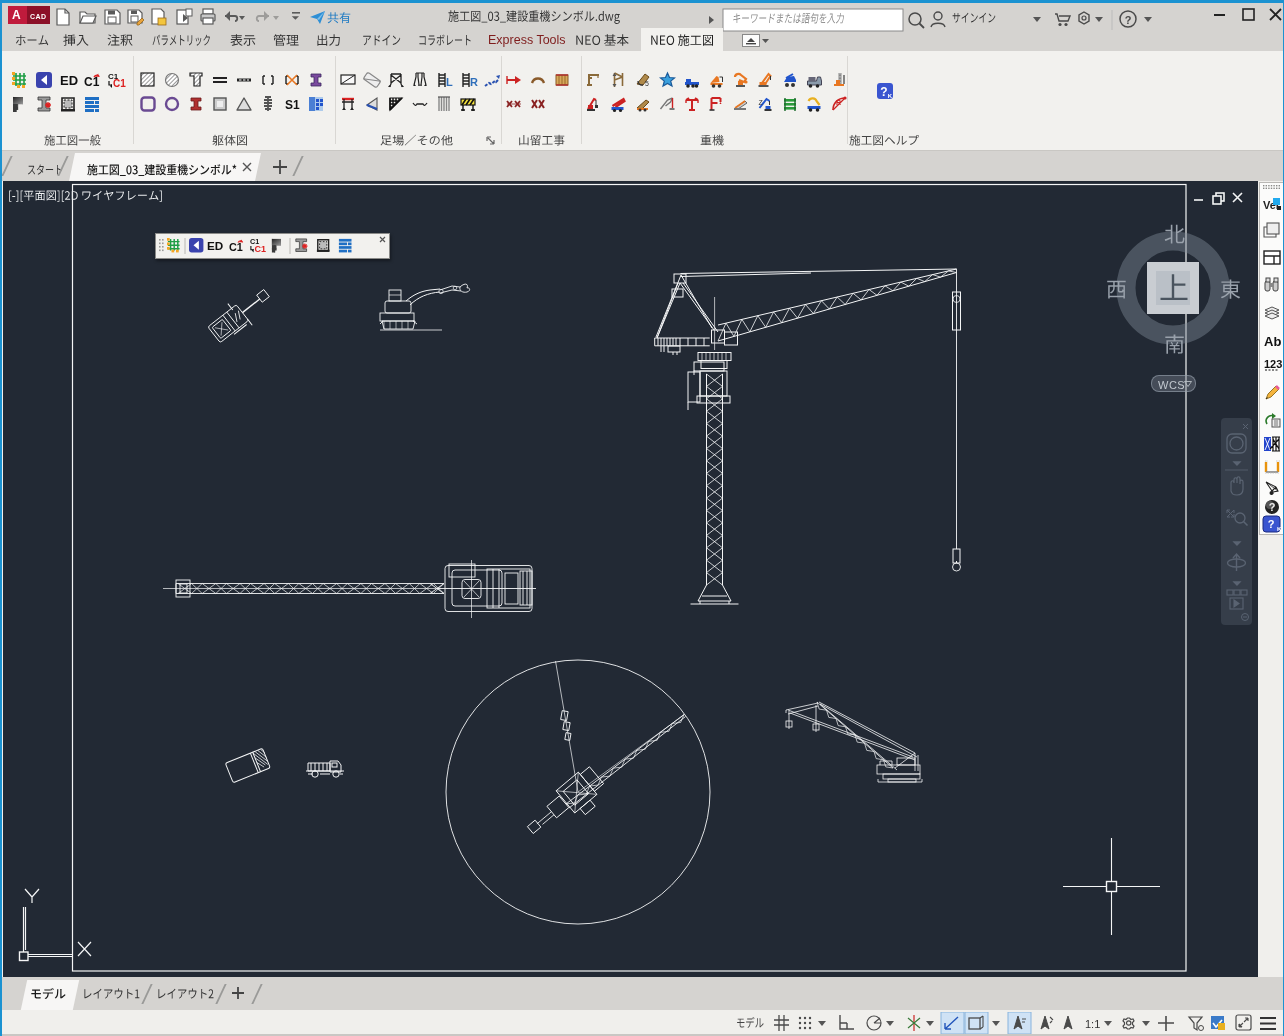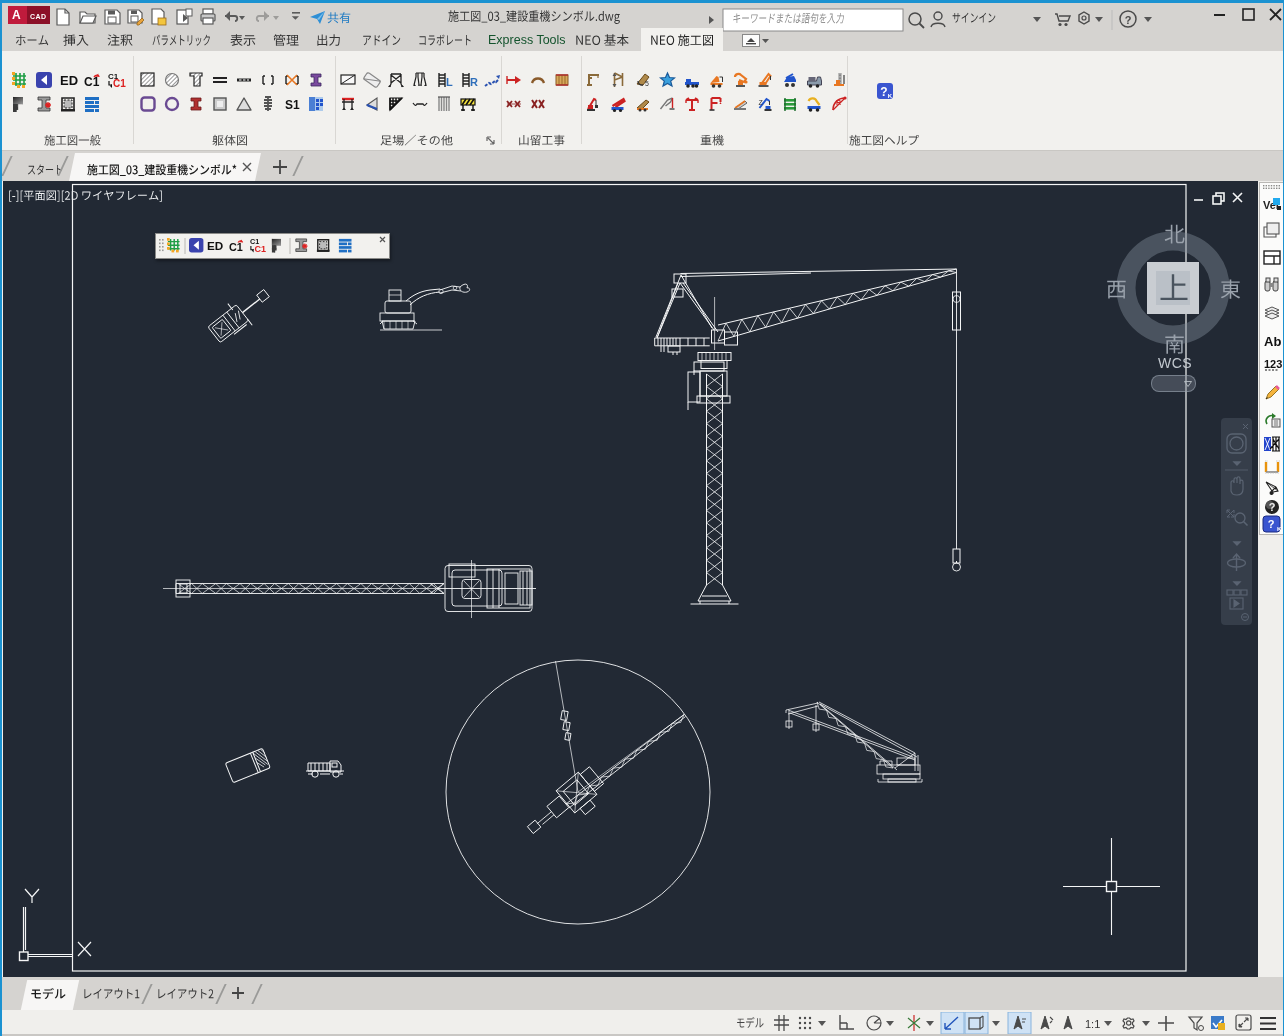--- a/index.html
+++ b/index.html
@@ -123,21 +123,21 @@
   </svg>
 <svg style="position:absolute;left:362px;top:31.2px;overflow:visible" width="41" height="18">
     <path transform="translate(0,13.8) scale(0.7800,1)" d="M11.6 -8.4Q11.6 -8.4 11.5 -8.2Q11.4 -8.1 11.3 -8Q11.1 -7.6 10.6 -7Q10.1 -6.3 9.5 -5.7Q8.9 -5.1 8.2 -4.6L7.4 -5.2Q7.8 -5.5 8.2 -5.8Q8.6 -6.2 9 -6.6Q9.4 -7 9.7 -7.3Q9.9 -7.7 10.1 -8Q9.9 -8 9.5 -8Q9 -8 8.4 -8Q7.8 -8 7.1 -8Q6.4 -8 5.7 -8Q5.1 -8 4.5 -8Q3.9 -8 3.5 -8Q3.1 -8 3 -8Q2.6 -8 2.3 -8Q1.9 -8 1.6 -7.9V-9.1Q1.9 -9 2.3 -9Q2.6 -9 3 -9Q3.1 -9 3.5 -9Q3.9 -9 4.5 -9Q5.1 -9 5.8 -9Q6.5 -9 7.2 -9Q7.9 -9 8.5 -9Q9.1 -9 9.6 -9Q10 -9 10.2 -9Q10.3 -9 10.4 -9Q10.6 -9 10.8 -9Q10.9 -9 11 -9ZM6.6 -6.8Q6.6 -5.8 6.6 -4.9Q6.5 -4 6.3 -3.2Q6.1 -2.5 5.8 -1.8Q5.4 -1.1 4.7 -0.6Q4.1 -0 3.2 0.5L2.2 -0.3Q2.5 -0.4 2.8 -0.5Q3.1 -0.7 3.4 -0.8Q4.1 -1.3 4.5 -1.8Q5 -2.4 5.2 -3Q5.4 -3.7 5.5 -4.4Q5.6 -5.1 5.6 -5.9Q5.6 -6.1 5.6 -6.3Q5.6 -6.6 5.5 -6.8Z M20.7 -9Q20.9 -8.8 21.1 -8.4Q21.3 -8.1 21.5 -7.8Q21.7 -7.4 21.8 -7.1L21.1 -6.8Q21 -7.1 20.8 -7.4Q20.6 -7.8 20.4 -8.1Q20.2 -8.4 20 -8.7ZM22.2 -9.6Q22.4 -9.4 22.6 -9.1Q22.8 -8.8 23 -8.4Q23.2 -8.1 23.4 -7.8L22.7 -7.4Q22.5 -7.8 22.3 -8.1Q22.1 -8.4 21.9 -8.7Q21.7 -9 21.5 -9.3ZM16.3 -0.9Q16.3 -1.1 16.3 -1.6Q16.3 -2.2 16.3 -2.9Q16.3 -3.6 16.3 -4.4Q16.3 -5.3 16.3 -6Q16.3 -6.8 16.3 -7.4Q16.3 -7.9 16.3 -8.2Q16.3 -8.5 16.3 -8.8Q16.3 -9.2 16.2 -9.5H17.4Q17.4 -9.2 17.4 -8.9Q17.4 -8.5 17.4 -8.2Q17.4 -7.7 17.4 -7Q17.4 -6.4 17.4 -5.6Q17.4 -4.8 17.4 -4.1Q17.4 -3.3 17.4 -2.7Q17.4 -2 17.4 -1.5Q17.4 -1.1 17.4 -0.9Q17.4 -0.7 17.4 -0.5Q17.4 -0.2 17.4 0.1Q17.4 0.3 17.4 0.5H16.2Q16.3 0.2 16.3 -0.2Q16.3 -0.6 16.3 -0.9ZM17.1 -6.2Q17.8 -6.1 18.5 -5.8Q19.2 -5.5 20 -5.2Q20.8 -5 21.5 -4.7Q22.2 -4.4 22.7 -4.1L22.3 -3.1Q21.7 -3.3 21.1 -3.6Q20.4 -3.9 19.7 -4.2Q19 -4.5 18.3 -4.7Q17.6 -5 17.1 -5.1Z M26.1 -4.5Q27.7 -5 29.1 -5.6Q30.5 -6.2 31.5 -6.8Q32.2 -7.3 32.8 -7.7Q33.4 -8.2 34 -8.7Q34.5 -9.3 35 -9.8L35.8 -9Q35.3 -8.5 34.6 -7.9Q34 -7.4 33.4 -6.9Q32.7 -6.4 31.9 -5.9Q31.3 -5.5 30.4 -5.1Q29.5 -4.6 28.6 -4.3Q27.6 -3.9 26.6 -3.5ZM31.3 -6.3 32.4 -6.7V-0.9Q32.4 -0.7 32.4 -0.5Q32.4 -0.2 32.4 0Q32.5 0.3 32.5 0.4H31.3Q31.3 0.3 31.3 0Q31.3 -0.2 31.3 -0.5Q31.3 -0.7 31.3 -0.9Z M40.3 -9.2Q40.7 -8.9 41.1 -8.6Q41.5 -8.3 42 -7.9Q42.5 -7.5 42.9 -7.2Q43.3 -6.8 43.5 -6.6L42.7 -5.8Q42.5 -6 42.1 -6.4Q41.7 -6.7 41.3 -7.1Q40.9 -7.5 40.4 -7.8Q40 -8.2 39.6 -8.4ZM39.3 -0.8Q40.4 -0.9 41.3 -1.2Q42.2 -1.5 42.9 -1.9Q43.7 -2.2 44.3 -2.6Q45.2 -3.2 46 -4Q46.8 -4.8 47.5 -5.6Q48.1 -6.4 48.4 -7.2L49 -6.1Q48.6 -5.4 48 -4.6Q47.4 -3.8 46.6 -3Q45.8 -2.3 44.8 -1.7Q44.2 -1.3 43.5 -0.9Q42.7 -0.6 41.8 -0.3Q41 0 39.9 0.2Z" fill="#333"></path>
   </svg>
 <svg style="position:absolute;left:418px;top:31.2px;overflow:visible" width="56" height="18">
     <path transform="translate(0,13.8) scale(0.7200,1)" d="M2.1 -8.6Q2.5 -8.5 2.8 -8.5Q3.2 -8.5 3.5 -8.5H9.7Q9.9 -8.5 10.2 -8.5Q10.4 -8.5 10.6 -8.5Q10.6 -8.3 10.6 -8Q10.6 -7.8 10.6 -7.6V-1.1Q10.6 -0.8 10.6 -0.4Q10.6 -0 10.6 0.1H9.5Q9.5 -0 9.5 -0.3Q9.5 -0.7 9.5 -1V-7.5H3.5Q3.2 -7.5 2.8 -7.5Q2.4 -7.5 2.1 -7.5ZM2 -1.7Q2.2 -1.7 2.6 -1.6Q3 -1.6 3.4 -1.6H10.1V-0.6H3.4Q3 -0.6 2.6 -0.6Q2.2 -0.6 2 -0.5Z M15.4 -9.3Q15.6 -9.3 15.9 -9.3Q16.2 -9.2 16.5 -9.2Q16.7 -9.2 17.2 -9.2Q17.7 -9.2 18.3 -9.2Q18.9 -9.2 19.6 -9.2Q20.2 -9.2 20.7 -9.2Q21.2 -9.2 21.4 -9.2Q21.7 -9.2 22 -9.3Q22.3 -9.3 22.6 -9.3V-8.3Q22.3 -8.3 22 -8.3Q21.7 -8.3 21.4 -8.3Q21.2 -8.3 20.7 -8.3Q20.2 -8.3 19.6 -8.3Q19 -8.3 18.3 -8.3Q17.7 -8.3 17.2 -8.3Q16.7 -8.3 16.5 -8.3Q16.2 -8.3 15.9 -8.3Q15.6 -8.3 15.4 -8.3ZM23.5 -6Q23.4 -5.9 23.4 -5.8Q23.3 -5.7 23.3 -5.6Q23.1 -4.7 22.6 -3.8Q22.2 -2.9 21.5 -2.1Q20.5 -1 19.4 -0.4Q18.2 0.2 17 0.5L16.2 -0.4Q17.6 -0.6 18.7 -1.2Q19.8 -1.8 20.6 -2.7Q21.2 -3.3 21.6 -4Q22 -4.8 22.1 -5.4Q22 -5.4 21.6 -5.4Q21.2 -5.4 20.7 -5.4Q20.1 -5.4 19.5 -5.4Q18.9 -5.4 18.2 -5.4Q17.6 -5.4 17 -5.4Q16.5 -5.4 16.1 -5.4Q15.7 -5.4 15.5 -5.4Q15.3 -5.4 14.9 -5.4Q14.6 -5.4 14.3 -5.4V-6.4Q14.6 -6.4 14.9 -6.4Q15.2 -6.4 15.5 -6.4Q15.6 -6.4 16 -6.4Q16.4 -6.4 17 -6.4Q17.5 -6.4 18.1 -6.4Q18.8 -6.4 19.4 -6.4Q20 -6.4 20.6 -6.4Q21.2 -6.4 21.5 -6.4Q21.9 -6.4 22.1 -6.4Q22.3 -6.4 22.5 -6.4Q22.7 -6.4 22.8 -6.5Z M34.4 -9.9Q34.6 -9.5 34.9 -9.1Q35.2 -8.6 35.4 -8.2L34.7 -7.9Q34.5 -8.3 34.3 -8.8Q34 -9.2 33.7 -9.6ZM35.9 -10.2Q36 -10 36.2 -9.7Q36.4 -9.4 36.6 -9.1Q36.8 -8.8 36.9 -8.6L36.2 -8.3Q36 -8.7 35.8 -9.1Q35.5 -9.6 35.2 -9.9ZM31.8 -9.6Q31.8 -9.5 31.7 -9.4Q31.7 -9.2 31.7 -9.1Q31.7 -8.9 31.7 -8.7Q31.7 -8.4 31.7 -8Q31.7 -7.6 31.7 -7.1Q31.7 -6.7 31.7 -6.4Q31.7 -6.2 31.7 -5.7Q31.7 -5.2 31.7 -4.6Q31.7 -4 31.7 -3.4Q31.7 -2.8 31.7 -2.2Q31.7 -1.6 31.7 -1.1Q31.7 -0.7 31.7 -0.5Q31.7 0 31.4 0.3Q31.2 0.5 30.6 0.5Q30.4 0.5 30 0.5Q29.7 0.5 29.4 0.5Q29.1 0.5 28.8 0.4L28.8 -0.5Q29.2 -0.5 29.6 -0.4Q30 -0.4 30.2 -0.4Q30.5 -0.4 30.6 -0.5Q30.7 -0.6 30.7 -0.9Q30.7 -1.1 30.7 -1.5Q30.7 -1.9 30.7 -2.5Q30.7 -3.1 30.7 -3.7Q30.7 -4.3 30.7 -4.9Q30.7 -5.4 30.7 -5.9Q30.7 -6.3 30.7 -6.4Q30.7 -6.6 30.7 -7.1Q30.7 -7.5 30.7 -8Q30.7 -8.4 30.7 -8.7Q30.7 -9 30.7 -9.2Q30.6 -9.5 30.6 -9.6ZM26.2 -7.5Q26.4 -7.5 26.7 -7.5Q26.9 -7.5 27.2 -7.5Q27.4 -7.5 27.8 -7.5Q28.3 -7.5 28.9 -7.5Q29.6 -7.5 30.4 -7.5Q31.1 -7.5 31.9 -7.5Q32.6 -7.5 33.3 -7.5Q33.9 -7.5 34.4 -7.5Q34.8 -7.5 35 -7.5Q35.2 -7.5 35.5 -7.5Q35.8 -7.5 36 -7.5V-6.5Q35.8 -6.5 35.5 -6.5Q35.2 -6.5 35 -6.5Q34.9 -6.5 34.4 -6.5Q33.9 -6.5 33.3 -6.5Q32.6 -6.5 31.9 -6.5Q31.1 -6.5 30.4 -6.5Q29.6 -6.5 29 -6.5Q28.3 -6.5 27.8 -6.5Q27.4 -6.5 27.2 -6.5Q26.9 -6.5 26.7 -6.5Q26.4 -6.5 26.2 -6.5ZM29 -4.6Q28.8 -4.2 28.5 -3.7Q28.2 -3.2 27.9 -2.8Q27.5 -2.3 27.2 -1.9Q26.9 -1.4 26.6 -1.2L25.8 -1.7Q26.1 -2 26.4 -2.4Q26.8 -2.8 27.1 -3.3Q27.4 -3.7 27.7 -4.2Q28 -4.6 28.1 -5ZM34.2 -5Q34.5 -4.7 34.8 -4.3Q35.1 -3.9 35.4 -3.4Q35.7 -2.9 36 -2.5Q36.2 -2.1 36.4 -1.7L35.5 -1.2Q35.3 -1.6 35.1 -2Q34.8 -2.5 34.5 -3Q34.2 -3.4 33.9 -3.8Q33.6 -4.2 33.4 -4.5Z M40.3 -0.4Q40.3 -0.5 40.4 -0.7Q40.4 -0.8 40.4 -1Q40.4 -1.2 40.4 -1.7Q40.4 -2.2 40.4 -2.9Q40.4 -3.6 40.4 -4.4Q40.4 -5.2 40.4 -6Q40.4 -6.7 40.4 -7.3Q40.4 -7.9 40.4 -8.2Q40.4 -8.3 40.4 -8.5Q40.4 -8.8 40.3 -9Q40.3 -9.2 40.3 -9.3H41.5Q41.5 -9.1 41.5 -8.8Q41.4 -8.4 41.4 -8.2Q41.4 -7.9 41.4 -7.4Q41.4 -7 41.4 -6.4Q41.4 -5.7 41.4 -5.1Q41.4 -4.4 41.4 -3.8Q41.4 -3.1 41.4 -2.5Q41.4 -2 41.4 -1.6Q41.4 -1.2 41.4 -1.1Q42.3 -1.3 43.3 -1.7Q44.2 -2.1 45.2 -2.7Q46.1 -3.2 46.9 -3.9Q47.7 -4.6 48.3 -5.3L48.8 -4.5Q47.6 -2.9 45.7 -1.8Q43.9 -0.7 41.5 0Q41.4 0 41.3 0.1Q41.1 0.1 41 0.2Z M51.3 -5.4Q51.5 -5.4 51.7 -5.4Q52 -5.4 52.3 -5.4Q52.7 -5.3 53 -5.3Q53.2 -5.3 53.6 -5.3Q54.1 -5.3 54.6 -5.3Q55.2 -5.3 55.8 -5.3Q56.4 -5.3 57.1 -5.3Q57.7 -5.3 58.3 -5.3Q58.8 -5.3 59.2 -5.3Q59.7 -5.3 59.9 -5.3Q60.3 -5.3 60.7 -5.4Q61 -5.4 61.2 -5.4V-4.2Q61 -4.2 60.7 -4.2Q60.3 -4.2 59.9 -4.2Q59.7 -4.2 59.3 -4.2Q58.8 -4.2 58.3 -4.2Q57.7 -4.2 57.1 -4.2Q56.4 -4.2 55.8 -4.2Q55.2 -4.2 54.6 -4.2Q54.1 -4.2 53.6 -4.2Q53.2 -4.2 53 -4.2Q52.5 -4.2 52 -4.2Q51.6 -4.2 51.3 -4.2Z M66.7 -1.1Q66.7 -1.3 66.7 -1.8Q66.7 -2.3 66.7 -3.1Q66.7 -3.8 66.7 -4.6Q66.7 -5.4 66.7 -6.2Q66.7 -6.9 66.7 -7.5Q66.7 -8.1 66.7 -8.4Q66.7 -8.6 66.7 -9Q66.7 -9.4 66.6 -9.7H67.8Q67.8 -9.4 67.8 -9Q67.8 -8.7 67.8 -8.4Q67.8 -7.9 67.8 -7.2Q67.8 -6.5 67.8 -5.8Q67.8 -5 67.8 -4.2Q67.8 -3.5 67.8 -2.8Q67.8 -2.2 67.8 -1.7Q67.8 -1.3 67.8 -1.1Q67.8 -0.9 67.8 -0.6Q67.8 -0.4 67.8 -0.1Q67.8 0.2 67.8 0.4H66.6Q66.7 0.1 66.7 -0.3Q66.7 -0.8 66.7 -1.1ZM67.5 -6.4Q68.2 -6.2 68.9 -6Q69.6 -5.7 70.4 -5.4Q71.2 -5.1 71.9 -4.8Q72.6 -4.5 73.1 -4.3L72.7 -3.2Q72.1 -3.5 71.5 -3.8Q70.8 -4.1 70.1 -4.4Q69.4 -4.7 68.7 -4.9Q68 -5.1 67.5 -5.3Z" fill="#333"></path>
   </svg>
 <svg style="position:absolute;left:575px;top:31.2px;overflow:visible" width="56" height="18">
     <path transform="translate(0,13.8) scale(1.0101,1)" d="M1.3 0V-9.2H2.4L5.8 -3.4L6.8 -1.5H6.8Q6.8 -2.2 6.7 -2.9Q6.7 -3.7 6.7 -4.4V-9.2H7.8V0H6.6L3.3 -5.8L2.3 -7.7H2.2Q2.3 -7 2.3 -6.3Q2.4 -5.5 2.4 -4.8V0Z M10.3 0V-9.2H15.6V-8.2H11.4V-5.3H14.9V-4.3H11.4V-1H15.7V0Z M21 0.2Q19.9 0.2 19 -0.4Q18.1 -1 17.6 -2.1Q17.1 -3.2 17.1 -4.6Q17.1 -6.1 17.6 -7.1Q18.1 -8.2 19 -8.8Q19.9 -9.3 21 -9.3Q22.2 -9.3 23.1 -8.8Q23.9 -8.2 24.4 -7.1Q24.9 -6.1 24.9 -4.6Q24.9 -3.2 24.4 -2.1Q23.9 -1 23.1 -0.4Q22.2 0.2 21 0.2ZM21 -0.9Q21.9 -0.9 22.5 -1.3Q23.1 -1.8 23.4 -2.6Q23.8 -3.5 23.8 -4.6Q23.8 -5.8 23.4 -6.6Q23.1 -7.4 22.5 -7.9Q21.9 -8.3 21 -8.3Q20.2 -8.3 19.6 -7.9Q19 -7.4 18.6 -6.6Q18.3 -5.8 18.3 -4.6Q18.3 -3.5 18.6 -2.6Q19 -1.8 19.6 -1.3Q20.2 -0.9 21 -0.9Z M29.6 -9.3H39.8V-8.5H29.6ZM30 -0.1H39.5V0.7H30ZM32.1 -7.7H37.3V-7H32.1ZM32.1 -6.1H37.3V-5.4H32.1ZM29 -4.5H40.4V-3.7H29ZM31.6 -2.2H37.8V-1.5H31.6ZM31.5 -10.5H32.5V-4H31.5ZM37 -10.5H38V-4H37ZM34.2 -3.3H35.2V0.3H34.2ZM32.2 -4.3 33 -4Q32.6 -3.3 32 -2.7Q31.5 -2.1 30.8 -1.7Q30.2 -1.2 29.5 -0.9Q29.5 -1 29.3 -1.1Q29.2 -1.3 29.1 -1.4Q29 -1.5 28.9 -1.6Q29.5 -1.8 30.2 -2.3Q30.8 -2.7 31.3 -3.2Q31.8 -3.7 32.2 -4.3ZM37.3 -4.3Q37.6 -3.7 38.1 -3.3Q38.7 -2.8 39.3 -2.4Q39.9 -2 40.5 -1.8Q40.5 -1.7 40.3 -1.5Q40.2 -1.4 40.1 -1.3Q40 -1.1 39.9 -1Q39.3 -1.3 38.6 -1.8Q38 -2.2 37.5 -2.8Q36.9 -3.4 36.6 -4Z M41.8 -7.9H52.7V-6.9H41.8ZM44.3 -2.3H50.1V-1.3H44.3ZM46.7 -10.5H47.7V1H46.7ZM46.4 -7.6 47.3 -7.3Q46.7 -5.9 45.9 -4.7Q45.1 -3.5 44.1 -2.6Q43.1 -1.6 42 -1Q41.9 -1.1 41.8 -1.2Q41.7 -1.4 41.6 -1.5Q41.5 -1.7 41.3 -1.7Q42.1 -2.2 42.9 -2.8Q43.6 -3.4 44.3 -4.2Q45 -4.9 45.5 -5.8Q46 -6.7 46.4 -7.6ZM48 -7.5Q48.5 -6.3 49.3 -5.2Q50.1 -4.1 51 -3.2Q52 -2.3 53.1 -1.8Q53 -1.7 52.9 -1.6Q52.7 -1.4 52.6 -1.3Q52.5 -1.1 52.4 -1Q51.3 -1.6 50.3 -2.6Q49.3 -3.5 48.5 -4.7Q47.7 -5.9 47.2 -7.2Z" fill="#333"></path>
   </svg>
-<div class="abs" style="left:488px;top:34px;font-size:12.5px;color:#14532d;font-weight:400;white-space:nowrap;line-height:1;">Express Tools</div>
+<div class="abs" style="left:488px;top:34px;font-size:12.5px;color:#7f1d1d;font-weight:400;white-space:nowrap;line-height:1;">Express Tools</div>
 <div class="abs" style="left:641px;top:28px;width:82px;height:23px;background:#f2f1ee;"></div>
 <svg style="position:absolute;left:650px;top:31.2px;overflow:visible" width="66" height="18">
     <path transform="translate(0,13.8) scale(0.9703,1)" d="M1.3 0V-9.2H2.4L5.8 -3.4L6.8 -1.5H6.8Q6.8 -2.2 6.7 -2.9Q6.7 -3.7 6.7 -4.4V-9.2H7.8V0H6.6L3.3 -5.8L2.3 -7.7H2.2Q2.3 -7 2.3 -6.3Q2.4 -5.5 2.4 -4.8V0Z M10.3 0V-9.2H15.6V-8.2H11.4V-5.3H14.9V-4.3H11.4V-1H15.7V0Z M21 0.2Q19.9 0.2 19 -0.4Q18.1 -1 17.6 -2.1Q17.1 -3.2 17.1 -4.6Q17.1 -6.1 17.6 -7.1Q18.1 -8.2 19 -8.8Q19.9 -9.3 21 -9.3Q22.2 -9.3 23.1 -8.8Q23.9 -8.2 24.4 -7.1Q24.9 -6.1 24.9 -4.6Q24.9 -3.2 24.4 -2.1Q23.9 -1 23.1 -0.4Q22.2 0.2 21 0.2ZM21 -0.9Q21.9 -0.9 22.5 -1.3Q23.1 -1.8 23.4 -2.6Q23.8 -3.5 23.8 -4.6Q23.8 -5.8 23.4 -6.6Q23.1 -7.4 22.5 -7.9Q21.9 -8.3 21 -8.3Q20.2 -8.3 19.6 -7.9Q19 -7.4 18.6 -6.6Q18.3 -5.8 18.3 -4.6Q18.3 -3.5 18.6 -2.6Q19 -1.8 19.6 -1.3Q20.2 -0.9 21 -0.9Z M35.1 -8.7H40.4V-7.9H35.1ZM36.9 -7.4H37.8V-1.1H36.9ZM35.5 -10.5 36.4 -10.3Q36.1 -9 35.5 -7.8Q35 -6.7 34.3 -5.9Q34.3 -5.9 34.1 -6.1Q34 -6.2 33.9 -6.3Q33.7 -6.4 33.6 -6.5Q34.2 -7.2 34.7 -8.3Q35.2 -9.3 35.5 -10.5ZM33.8 -3.9 39.3 -6.5 39.6 -5.8 34.1 -3.2ZM34.9 -6.4H35.8V-0.4Q35.8 -0.1 35.9 0Q36 0.1 36.6 0.1Q36.7 0.1 37 0.1Q37.3 0.1 37.7 0.1Q38.1 0.1 38.5 0.1Q38.8 0.1 39 0.1Q39.3 0.1 39.4 0Q39.6 -0.1 39.6 -0.4Q39.7 -0.7 39.7 -1.3Q39.9 -1.2 40.1 -1.1Q40.3 -1 40.5 -1Q40.5 -0.2 40.3 0.2Q40.2 0.6 39.9 0.8Q39.6 0.9 39.1 0.9Q39 0.9 38.7 0.9Q38.5 0.9 38.1 0.9Q37.8 0.9 37.4 0.9Q37.1 0.9 36.8 0.9Q36.6 0.9 36.5 0.9Q35.9 0.9 35.5 0.8Q35.2 0.7 35 0.4Q34.9 0.1 34.9 -0.5ZM39.1 -6.3H39L39.2 -6.5L39.3 -6.6L39.9 -6.4L39.9 -6.3Q39.9 -5.6 39.9 -5Q39.9 -4.4 39.9 -3.9Q39.9 -3.4 39.9 -3Q39.8 -2.7 39.8 -2.5Q39.8 -2.2 39.6 -2.1Q39.5 -1.9 39.3 -1.8Q39.1 -1.8 38.8 -1.8Q38.5 -1.8 38.3 -1.8Q38.3 -2 38.2 -2.2Q38.2 -2.4 38.1 -2.5Q38.3 -2.5 38.5 -2.5Q38.7 -2.5 38.8 -2.5Q38.9 -2.5 38.9 -2.5Q39 -2.6 39 -2.7Q39 -2.8 39.1 -3.1Q39.1 -3.4 39.1 -3.9Q39.1 -4.4 39.1 -5Q39.1 -5.6 39.1 -6.3ZM29 -8.5H34.3V-7.6H29ZM30.8 -5.9H33V-5H30.8ZM31.2 -10.5H32.1V-8.1H31.2ZM30.4 -8H31.3Q31.3 -6.7 31.2 -5.4Q31.1 -4.1 31 -2.9Q30.8 -1.8 30.5 -0.8Q30.1 0.2 29.6 1Q29.5 0.8 29.3 0.7Q29.1 0.5 28.9 0.4Q29.4 -0.3 29.7 -1.2Q30 -2.2 30.1 -3.3Q30.3 -4.4 30.3 -5.6Q30.4 -6.8 30.4 -8ZM32.7 -5.9H33.6Q33.6 -5.9 33.6 -5.8Q33.6 -5.7 33.6 -5.6Q33.6 -5.5 33.6 -5.4Q33.5 -3.9 33.5 -2.8Q33.5 -1.7 33.4 -1Q33.3 -0.3 33.3 0Q33.2 0.4 33.1 0.6Q32.9 0.8 32.8 0.9Q32.6 0.9 32.3 1Q32.1 1 31.8 1Q31.4 1 31 1Q31 0.8 30.9 0.5Q30.9 0.3 30.8 0.1Q31.2 0.2 31.5 0.2Q31.8 0.2 31.9 0.2Q32.1 0.2 32.2 0.2Q32.2 0.1 32.3 0Q32.4 -0.1 32.5 -0.7Q32.6 -1.3 32.6 -2.5Q32.7 -3.7 32.7 -5.7Z M42.3 -9.1H52.2V-8.1H42.3ZM41.6 -0.9H52.8V0H41.6ZM46.7 -8.6H47.7V-0.5H46.7Z M62.2 -8.1 63.1 -7.9Q62.1 -5.5 60.4 -3.7Q58.7 -2 56.6 -0.9Q56.5 -1 56.4 -1.1Q56.3 -1.2 56.2 -1.4Q56 -1.5 55.9 -1.6Q58.1 -2.6 59.7 -4.2Q61.3 -5.9 62.2 -8.1ZM56.4 -4.9 56.9 -5.5Q57.7 -5.2 58.6 -4.7Q59.5 -4.3 60.3 -3.8Q61.2 -3.4 61.9 -2.9Q62.6 -2.4 63.1 -2L62.6 -1.2Q62.1 -1.7 61.4 -2.2Q60.7 -2.7 59.8 -3.1Q59 -3.6 58.1 -4.1Q57.2 -4.5 56.4 -4.9ZM56.3 -7.8 57 -8.1Q57.4 -7.6 57.7 -7Q58 -6.4 58.2 -6L57.4 -5.6Q57.3 -6.1 57 -6.7Q56.6 -7.3 56.3 -7.8ZM58.7 -8.2 59.4 -8.5Q59.7 -8 60 -7.3Q60.3 -6.7 60.4 -6.2L59.6 -5.9Q59.5 -6.2 59.4 -6.6Q59.2 -7 59.1 -7.4Q58.9 -7.9 58.7 -8.2ZM54.6 -9.9H64.9V1H63.9V-9H55.5V1H54.6ZM55.1 -0.5H64.3V0.4H55.1Z" fill="#222"></path>
   </svg>
 <svg class="abs" style="left:742px;top:34px" width="28" height="14" viewBox="0 0 28 14">
     <rect x="0.5" y="0.5" width="17" height="12" fill="#fcfcfc" stroke="#888"></rect>
     <path d="M5 8l4-4 4 4z" fill="#444"></path>
     <rect x="4" y="9" width="10" height="1.4" fill="#444"></rect>
     <path d="M20 5l3.5 4 3.5-4z" fill="#555"></path>
   </svg>
@@ -762,21 +762,21 @@
 <svg class="abs" style="left:1220px;top:280px;overflow:visible" width="24" height="24">
     <path transform="translate(0,17)" d="M1.4 -15.6H19.7V-14.2H1.4ZM9.6 -17.6H11.3V1.7H9.6ZM9.1 -5.6 10.5 -5Q9.7 -4 8.7 -3.1Q7.8 -2.1 6.6 -1.3Q5.5 -0.5 4.3 0.2Q3.1 0.9 2 1.3Q1.8 1.1 1.6 0.9Q1.5 0.7 1.2 0.4Q1 0.2 0.9 0Q2 -0.4 3.2 -1Q4.4 -1.6 5.5 -2.3Q6.6 -3.1 7.5 -3.9Q8.5 -4.7 9.1 -5.6ZM11.8 -5.6Q12.5 -4.7 13.4 -3.9Q14.4 -3 15.5 -2.3Q16.6 -1.5 17.8 -1Q19 -0.4 20.2 0Q20 0.2 19.8 0.4Q19.6 0.7 19.4 0.9Q19.2 1.2 19.1 1.4Q17.9 0.9 16.7 0.2Q15.5 -0.4 14.4 -1.3Q13.2 -2.1 12.2 -3.1Q11.3 -4 10.5 -5ZM4.7 -7.9V-5.9H16.4V-7.9ZM4.7 -11.1V-9.1H16.4V-11.1ZM3.2 -12.4H18V-4.7H3.2Z" fill="#99a1ab"></path>
   </svg>
 <svg class="abs" style="left:1164px;top:335px;overflow:visible" width="24" height="24">
     <path transform="translate(0,17)" d="M1.3 -15.5H19.8V-14H1.3ZM5.6 -7.1H15.5V-5.8H5.6ZM5.2 -3.7H15.9V-2.4H5.2ZM9.7 -6.5H11.2V1.3H9.7ZM2.4 -11.8H17.6V-10.4H4V1.7H2.4ZM17.1 -11.8H18.7V-0.2Q18.7 0.5 18.5 0.9Q18.3 1.3 17.7 1.4Q17.2 1.6 16.3 1.6Q15.4 1.7 14.1 1.7Q14.1 1.4 13.9 1Q13.8 0.6 13.6 0.3Q14.3 0.3 14.9 0.3Q15.5 0.3 15.9 0.3Q16.4 0.3 16.6 0.3Q16.9 0.3 17 0.2Q17.1 0.1 17.1 -0.2ZM6.7 -9.7 7.9 -10.1Q8.3 -9.5 8.7 -8.8Q9.1 -8.1 9.2 -7.6L7.9 -7.1Q7.8 -7.7 7.4 -8.4Q7.1 -9.1 6.7 -9.7ZM13.1 -10.1 14.4 -9.7Q14 -8.9 13.6 -8.1Q13.1 -7.2 12.7 -6.6L11.5 -7Q11.8 -7.4 12.1 -8Q12.4 -8.5 12.6 -9.1Q12.9 -9.6 13.1 -10.1ZM9.6 -17.6H11.4V-10.8H9.6Z" fill="#99a1ab"></path>
   </svg>
 <svg class="abs" style="left:1159px;top:272px;overflow:visible" width="34" height="34">
     <path transform="translate(0,27)" d="M14.1 -15.5H26.4V-13.2H14.1ZM1.5 -1.3H28.5V1H1.5ZM12.8 -24.8H15.2V-0.1H12.8Z" fill="#4a545f"></path>
   </svg>
 <div class="abs" style="left:1151px;top:375px;width:45px;height:17px;background:rgba(125,135,148,0.38);border:1px solid rgba(160,170,182,0.55);border-radius:8px"></div>
-<div class="abs" style="left:1158px;top:356px;font-size:14px;color:#c2c8cf;font-weight:400;white-space:nowrap;line-height:1;letter-spacing:0.5px">WCS</div>
+<div class="abs" style="left:1158px;top:380px;font-size:11px;color:#c2c8cf;font-weight:400;white-space:nowrap;line-height:1;letter-spacing:0.5px">WCS</div>
 <svg class="abs" style="left:1184px;top:381px" width="8" height="6">
     <path d="M0.5 0.5h7l-3.5 5z" fill="none" stroke="#b7bdc4" stroke-width="0.9"></path>
   </svg>
 <div class="abs" style="left:1221px;top:418px;width:31px;height:207px;background:#49535f;opacity:0.5;border-radius:4px"></div>
 <svg class="abs" style="left:1221px;top:418px" width="31" height="207" viewBox="0 0 31 207" fill="none" stroke="#636d7c" stroke-width="1.3" opacity="0.8">
     <path d="M22 6l5 5M27 6l-5 5" stroke-width="1"></path>
     <rect x="6" y="16" width="19" height="19" rx="5"></rect>
     <circle cx="15.5" cy="25.5" r="6.5"></circle>
     <path d="M13 44l3 3 3-3z" fill="#636d7c"></path>
     <path d="M4 52h23" stroke-width="0.8"></path>

